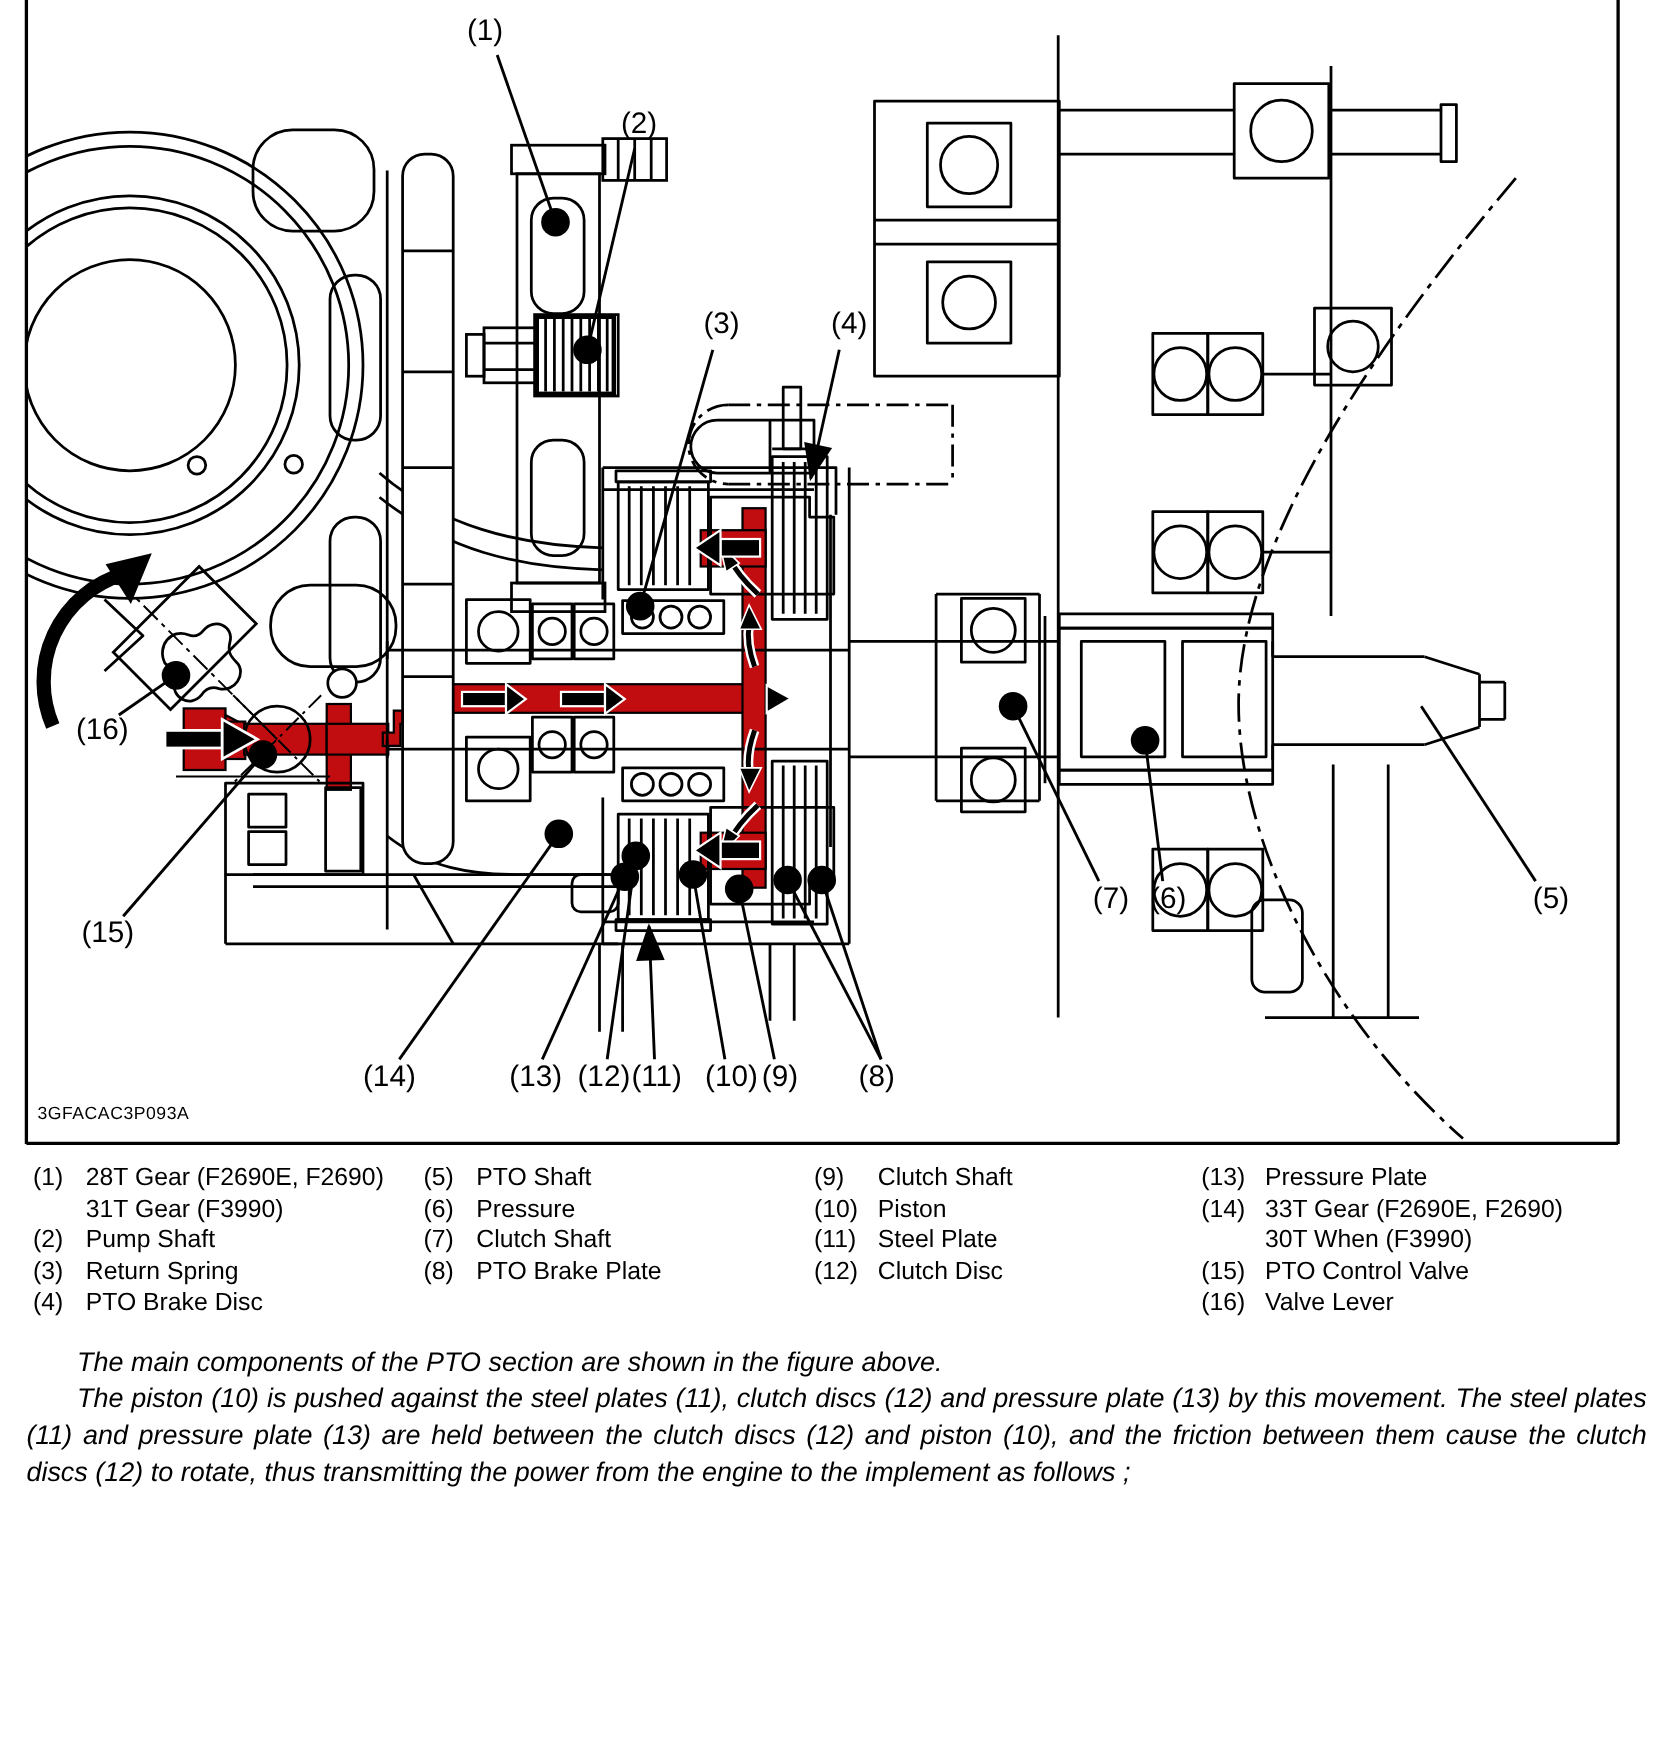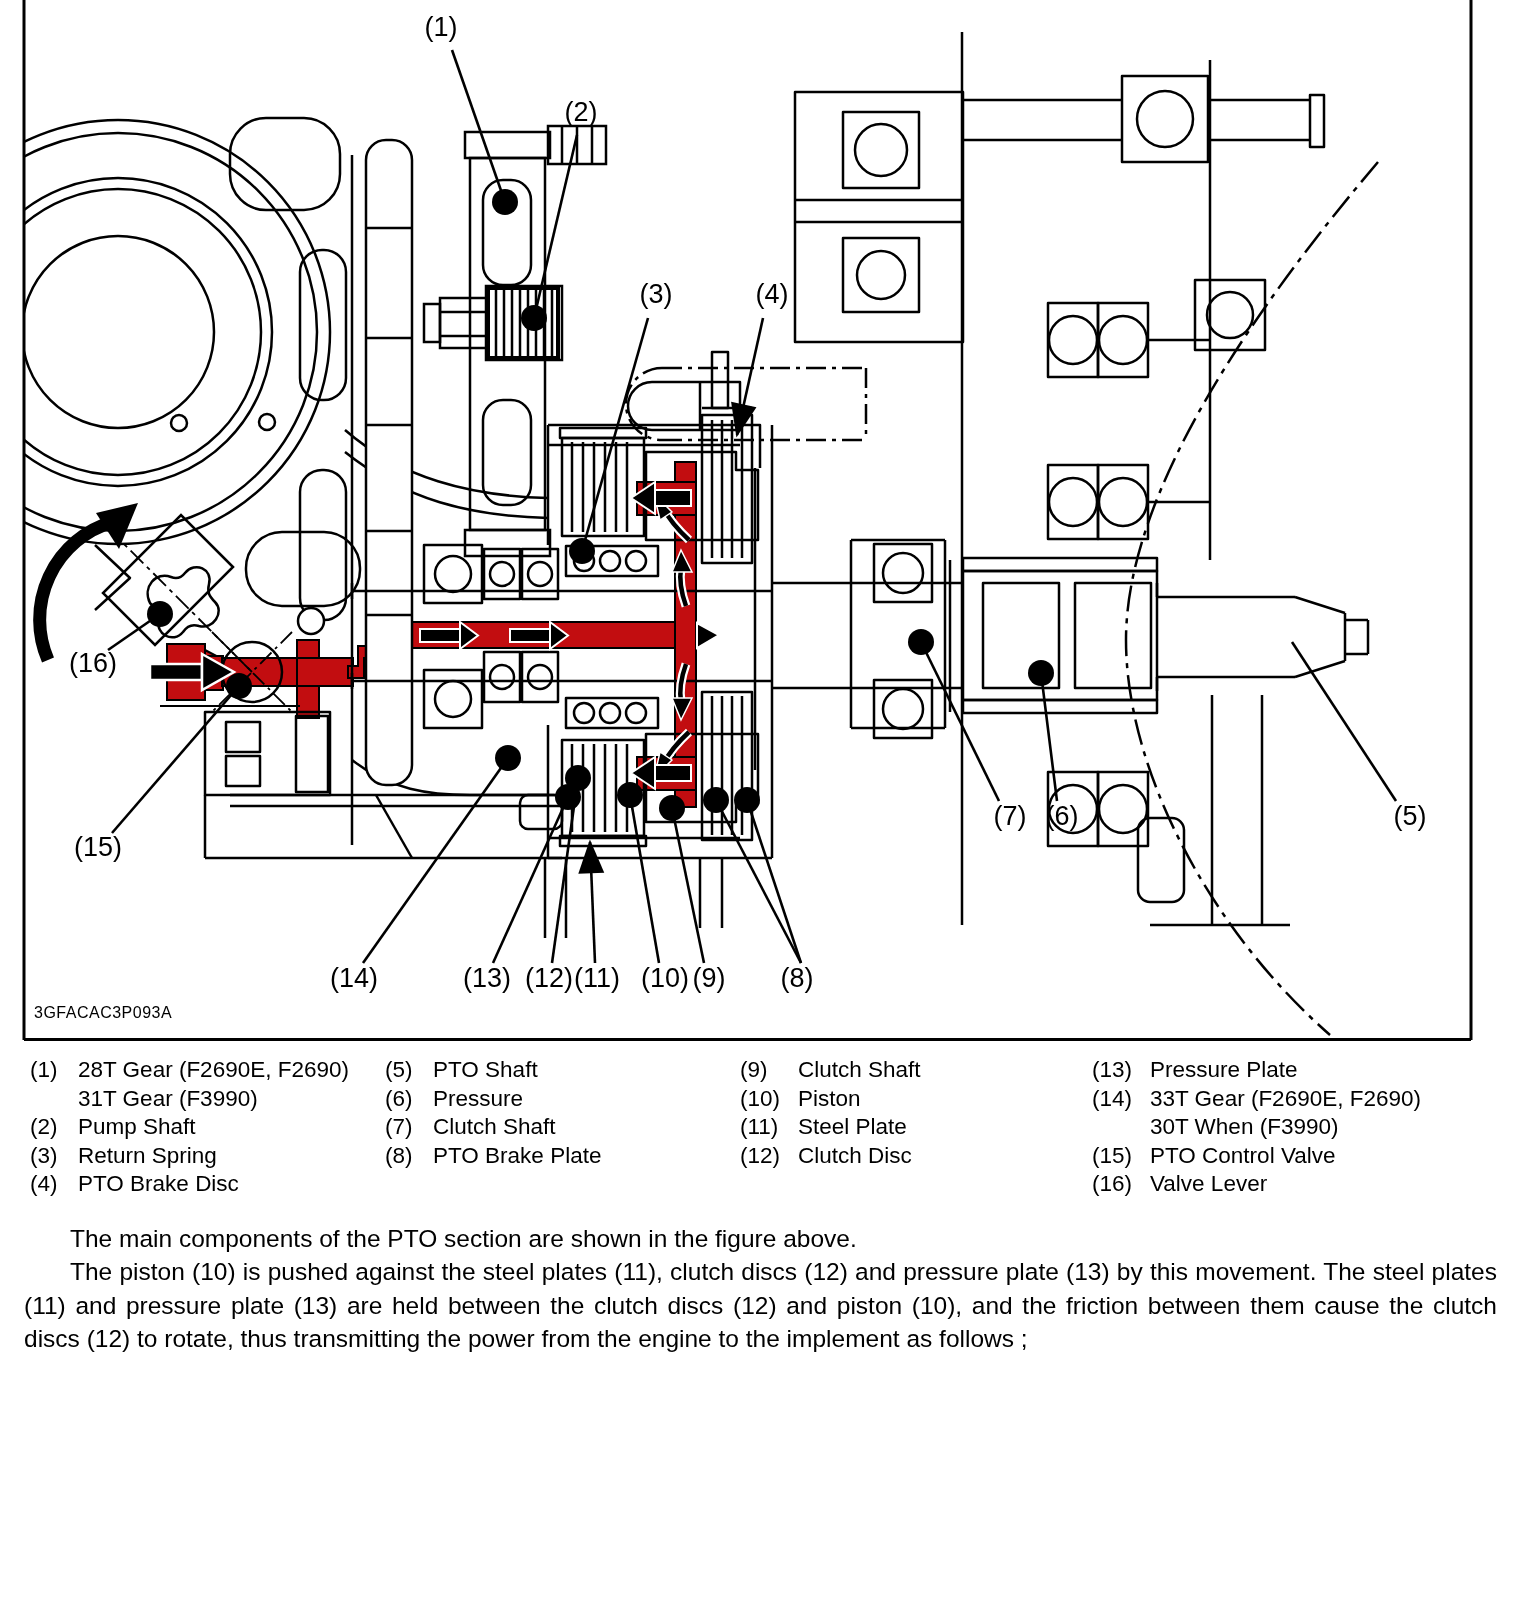--- a/index.html
+++ b/index.html
@@ -5,21 +5,21 @@
   html,body{margin:0;padding:0;background:#ffffff;}
   .page{position:relative;width:1521px;height:1602px;background:#fff;overflow:hidden;
         font-family:"Liberation Sans",sans-serif;color:#000;}
   .figure-box{position:absolute;left:0;top:0;width:1521px;height:1042px;}
   .figure-code{position:absolute;left:34px;top:1004px;font-size:16px;letter-spacing:.5px;}
   .legend{position:absolute;left:0;top:1056px;width:1521px;height:160px;font-size:22.5px;}
   .legend-col{position:absolute;top:0;}
   .legend-row{display:flex;line-height:28.5px;white-space:nowrap;}
   .legend-num{flex:0 0 auto;}
   .legend-name{flex:0 0 auto;text-align:right;}
-  .paragraphs{position:absolute;left:24px;top:1222px;width:1473px;font-size:24.5px;line-height:33.4px;}
+  .paragraphs{position:absolute;left:24px;top:1222px;width:1473px;font-size:24.5px;line-height:33.4px;font-style:italic;}
   .body-p{margin:0;text-indent:46px;text-align:justify;}
   .body-p b{font-weight:bold;}
   svg text.callout{font-family:"Liberation Sans",sans-serif;font-size:27px;fill:#000;}
 </style>
 </head>
 <body>
 
 <div class="page">
 
   <div class="figure-box">

